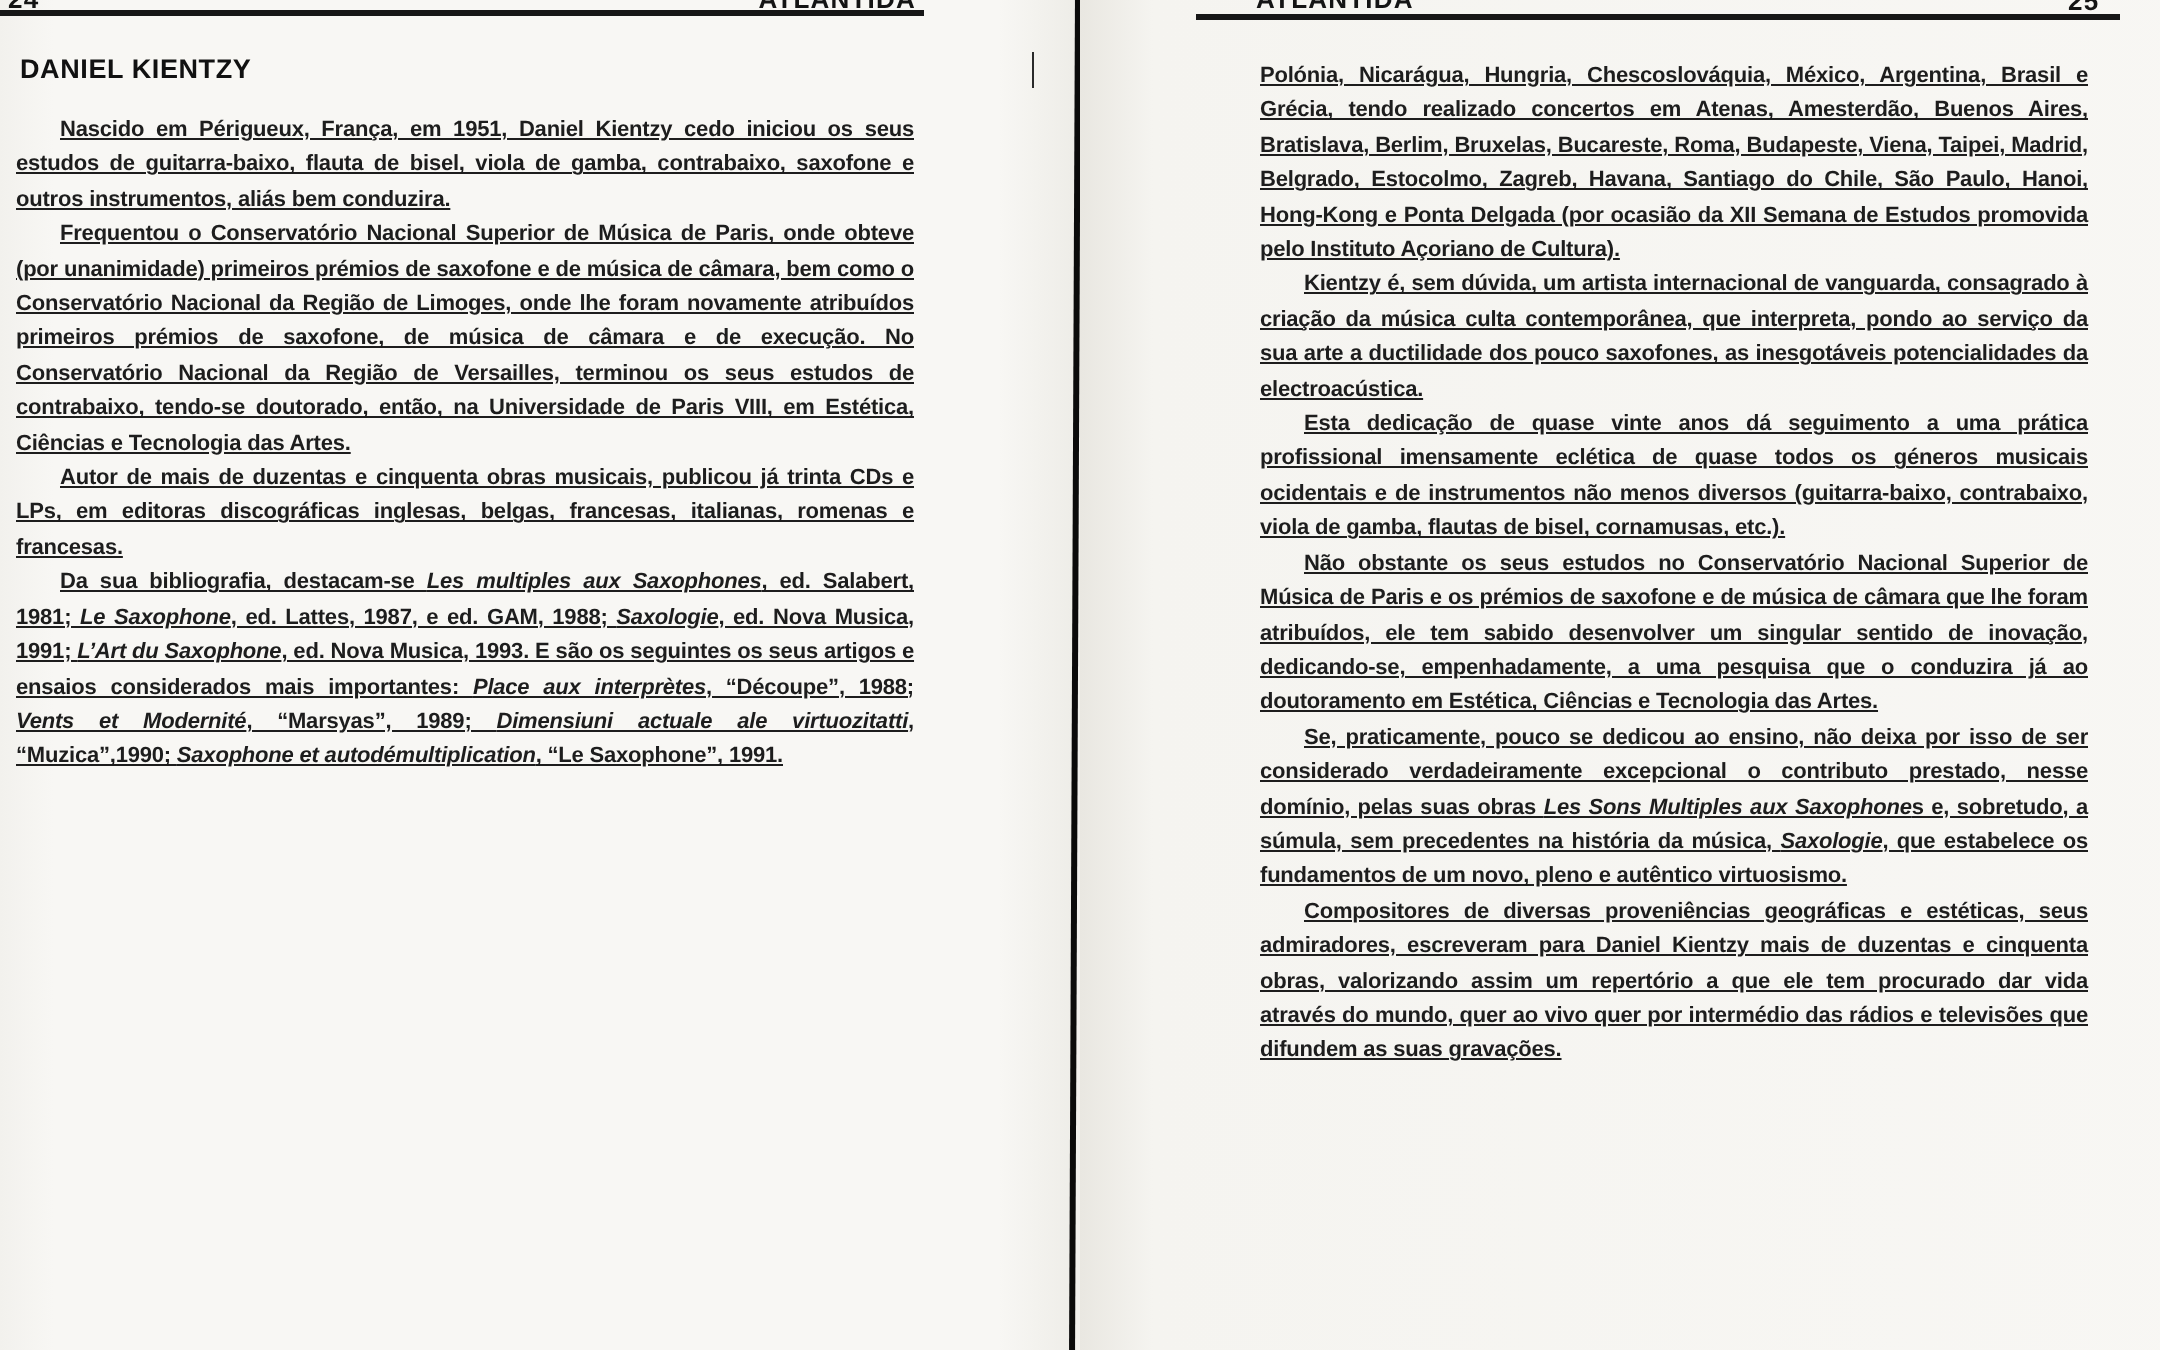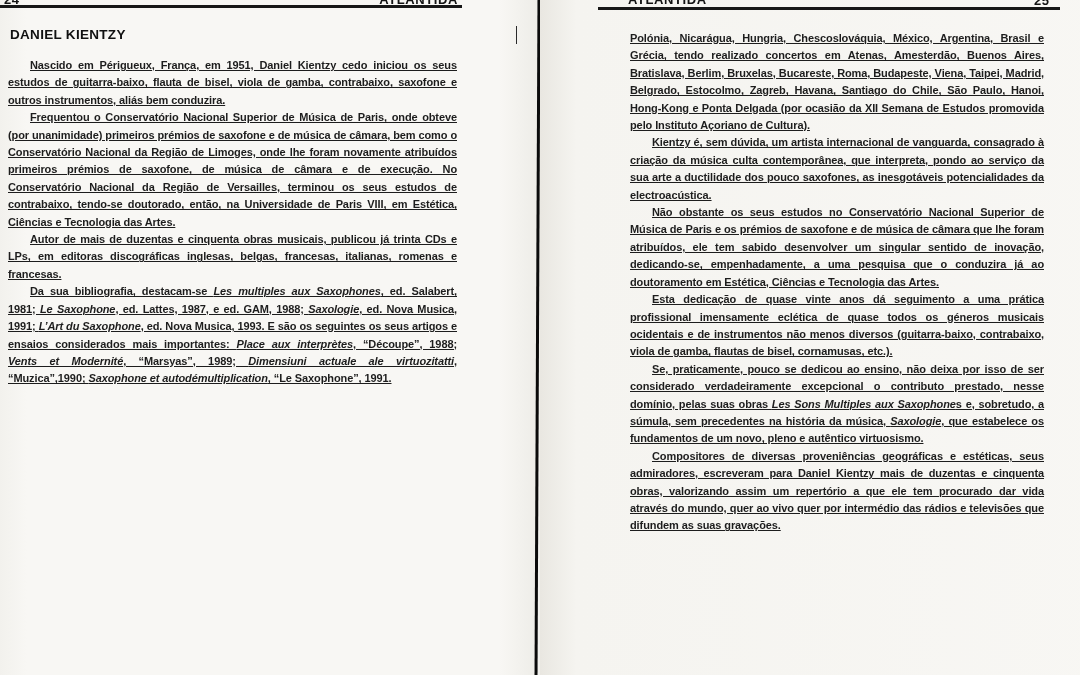--- a/index.html
+++ b/index.html
@@ -81,18 +81,18 @@
 <div class="scan-tick" id="tick-b"></div>
 
 <div class="page" id="right-page">
   <span class="runhead" style="left:88px; top:-8px;">ATLANTIDA</span>
   <span class="runhead" style="left:494px; top:-7px;">25</span>
   <div class="rule" style="left:58px; top:7px; width:462px;"></div>
 
   <div class="content" id="right-content">
     <p class="para no-indent"><span>Polónia, Nicarágua, Hungria, Chescoslováquia, México, Argentina, Brasil e Grécia, tendo realizado concertos em Atenas, Amesterdão, Buenos Aires, Bratislava, Berlim, Bruxelas, Bucareste, Roma, Budapeste, Viena, Taipei, Madrid, Belgrado, Estocolmo, Zagreb, Havana, Santiago do Chile, São Paulo, Hanoi, Hong-Kong e Ponta Delgada (por ocasião da XII Semana de Estudos promovida pelo Instituto Açoriano de Cultura).</span></p>
     <p class="para"><span>Kientzy é, sem dúvida, um artista internacional de vanguarda, consagrado à criação da música culta contemporânea, que interpreta, pondo ao serviço da sua arte a ductilidade dos pouco saxofones, as inesgotáveis potencialidades da electroacústica.</span></p>
+    <p class="para"><span>Esta dedicação de quase vinte anos dá seguimento a uma prática profissional imensamente eclética de quase todos os géneros musicais ocidentais e de instrumentos não menos diversos (guitarra-baixo, contrabaixo, viola de gamba, flautas de bisel, cornamusas, etc.).</span></p>
     <p class="para"><span>Não obstante os seus estudos no Conservatório Nacional Superior de Música de Paris e os prémios de saxofone e de música de câmara que lhe foram atribuídos, ele tem sabido desenvolver um singular sentido de inovação, dedicando-se, empenhadamente, a uma pesquisa que o conduzira já ao doutoramento em Estética, Ciências e Tecnologia das Artes.</span></p>
-    <p class="para"><span>Esta dedicação de quase vinte anos dá seguimento a uma prática profissional imensamente eclética de quase todos os géneros musicais ocidentais e de instrumentos não menos diversos (guitarra-baixo, contrabaixo, viola de gamba, flautas de bisel, cornamusas, etc.).</span></p>
     <p class="para"><span>Se, praticamente, pouco se dedicou ao ensino, não deixa por isso de ser considerado verdadeiramente excepcional o contributo prestado, nesse domínio, pelas suas obras </span><span class="it">Les Sons Multiples aux Saxophone</span><span>s e, sobretudo, a súmula, sem precedentes na história da música, </span><span class="it">Saxologie</span><span>, que estabelece os fundamentos de um novo, pleno e autêntico virtuosismo.</span></p>
     <p class="para"><span>Compositores de diversas proveniências geográficas e estéticas, seus admiradores, escreveram para Daniel Kientzy mais de duzentas e cinquenta obras, valorizando assim um repertório a que ele tem procurado dar vida através do mundo, quer ao vivo quer por intermédio das rádios e televisões que difundem as suas gravações.</span></p>
   </div>
 </div>
 
 </body></html>

